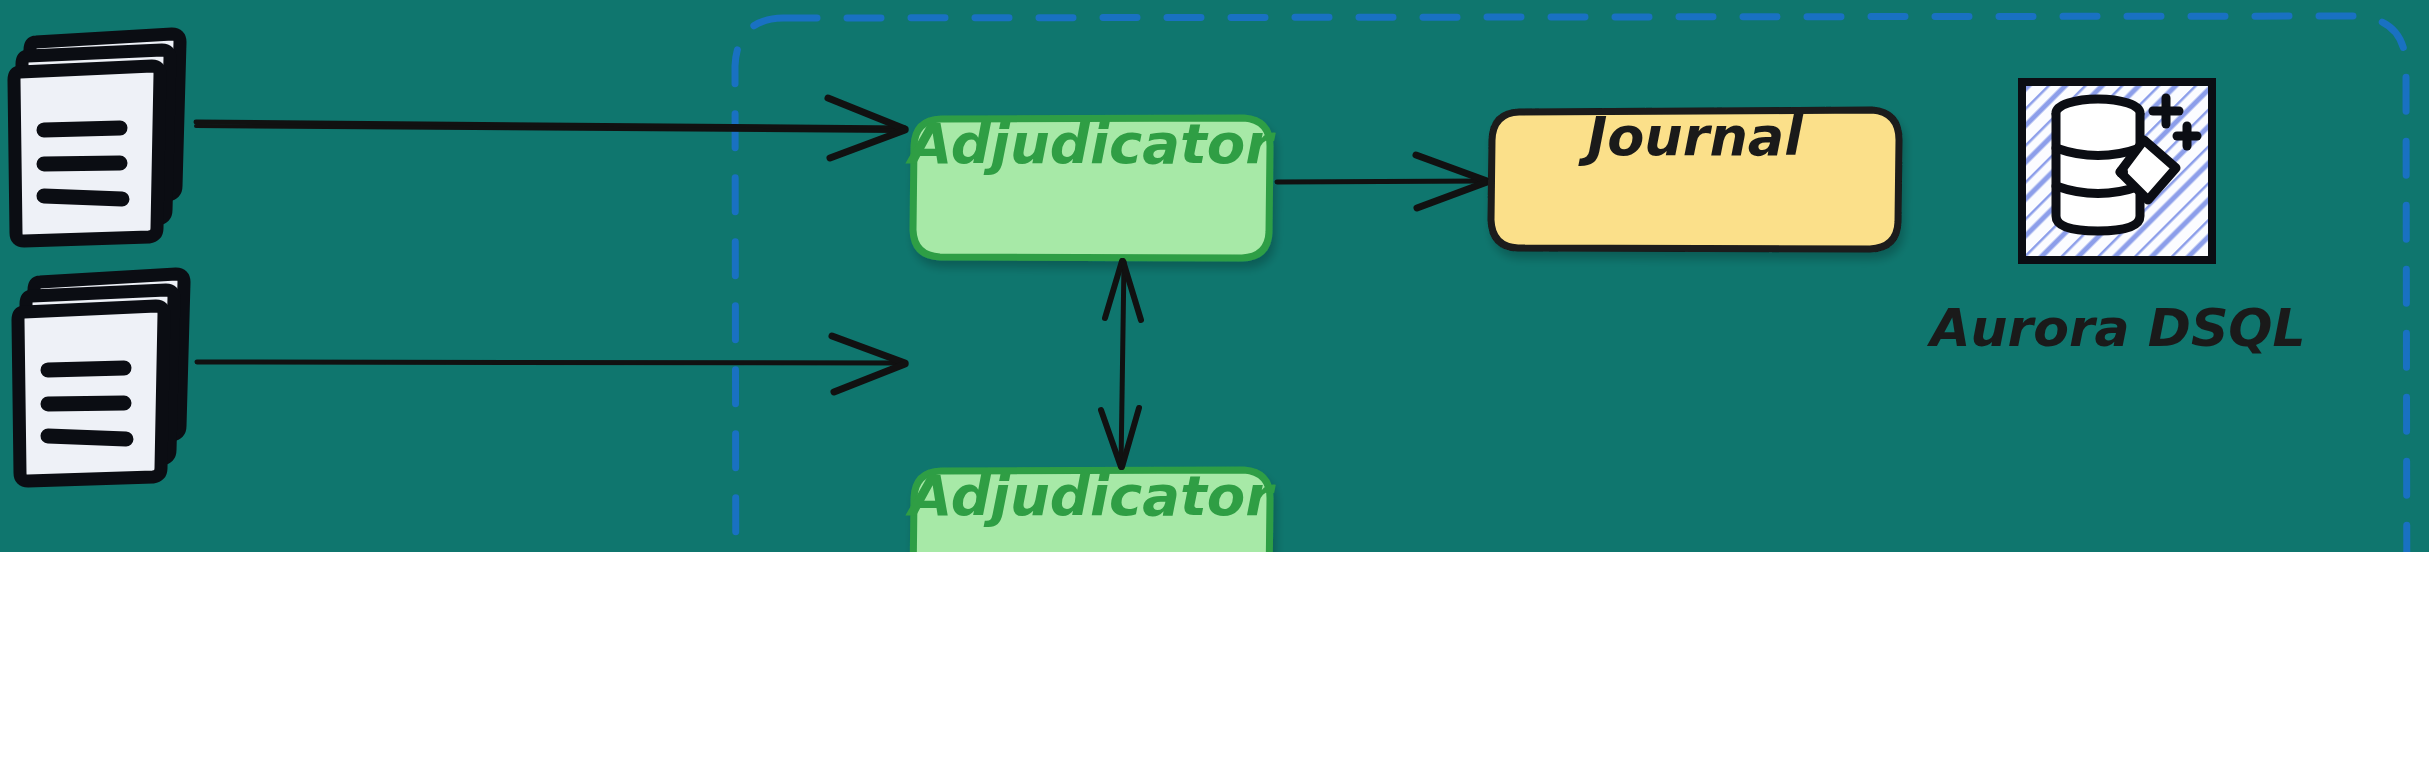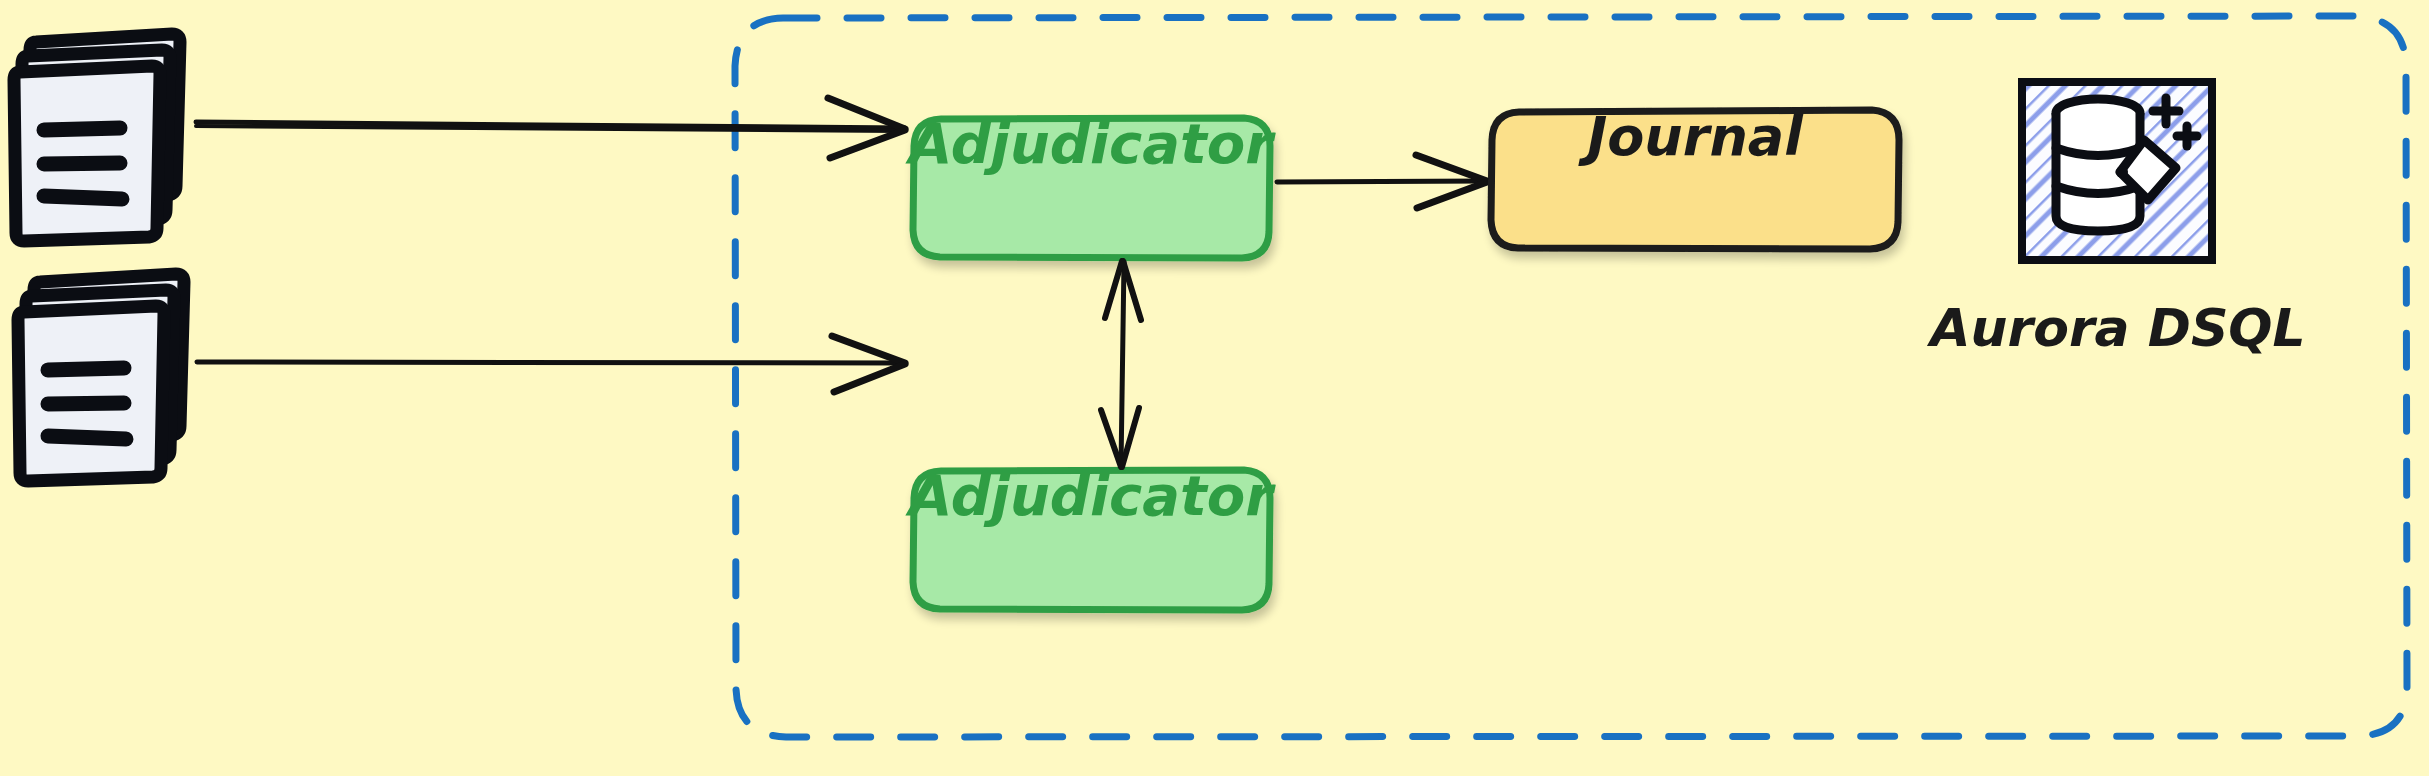--- a/index.html
+++ b/index.html
@@ -7,22 +7,22 @@
     margin: 0;
     padding: 0;
     background: #ffffff;
   }
   body {
     font-family: "DejaVu Sans", sans-serif;
   }
   #stage {
     position: relative;
     width: 2429px;
-    height: 776px;
-    background: #fef9c3;
+    height: 552px;
+    background: #0f766e;
     overflow: hidden;
   }
   #stage > svg {
     position: absolute;
     top: 0;
     left: 0;
     width: 2429px;
     height: 776px;
   }
   .hand-label {

